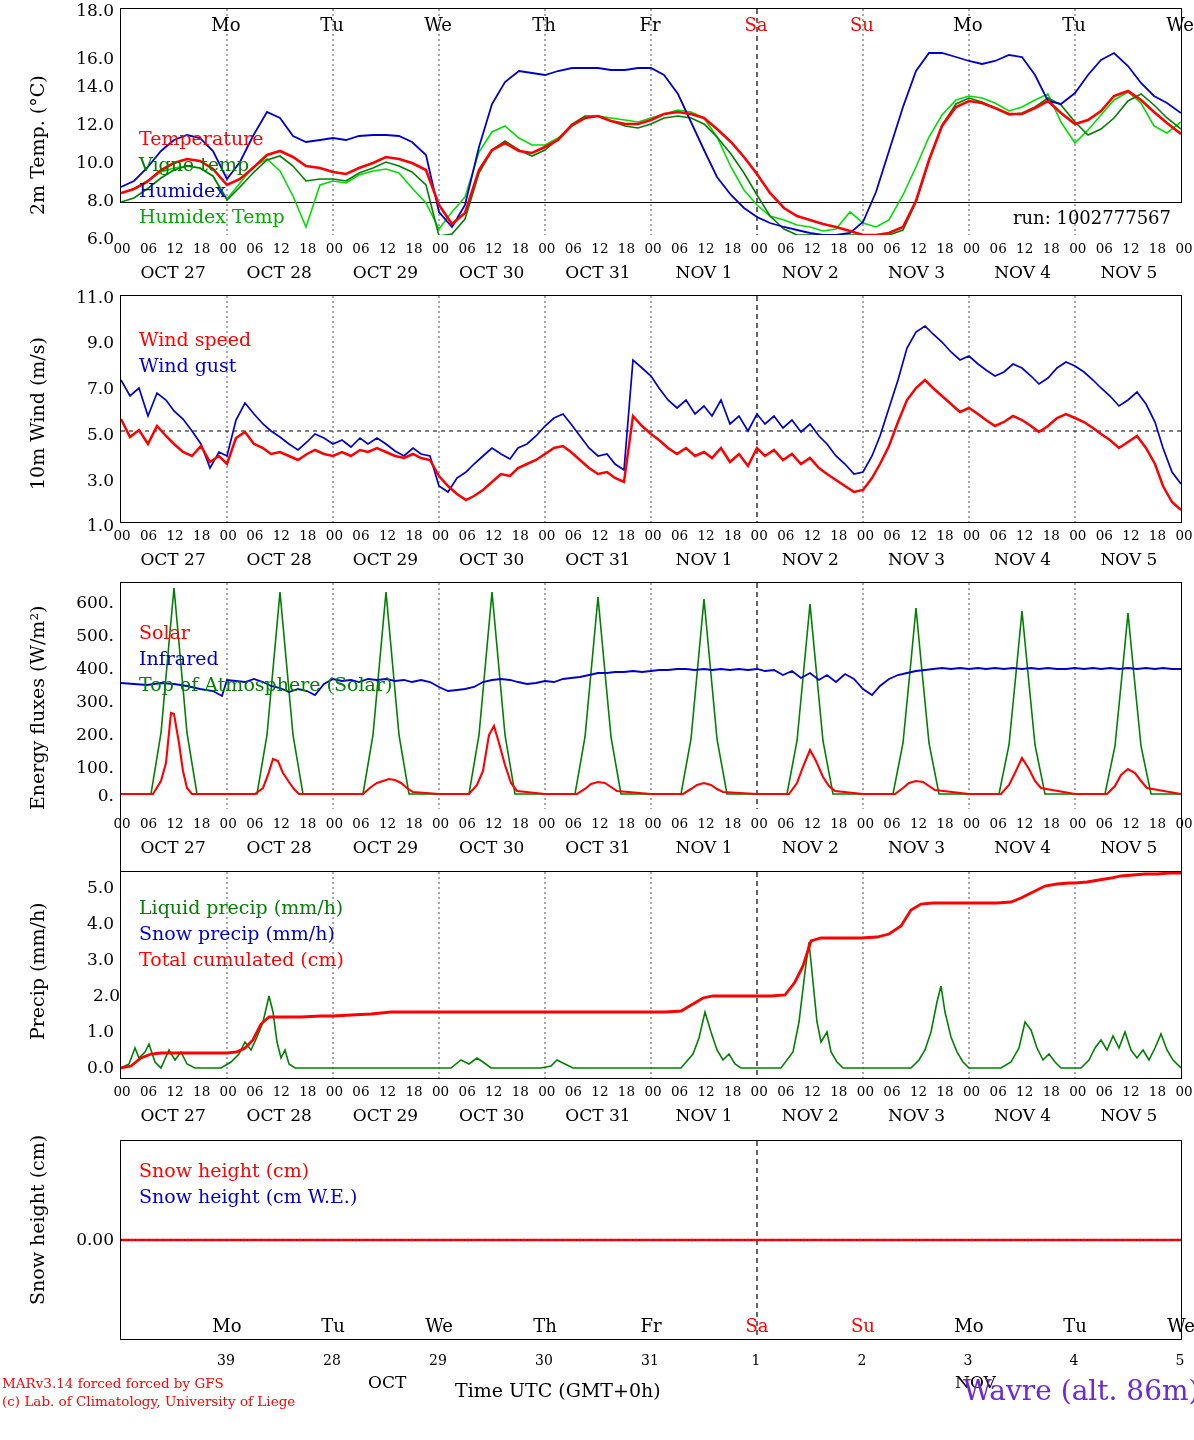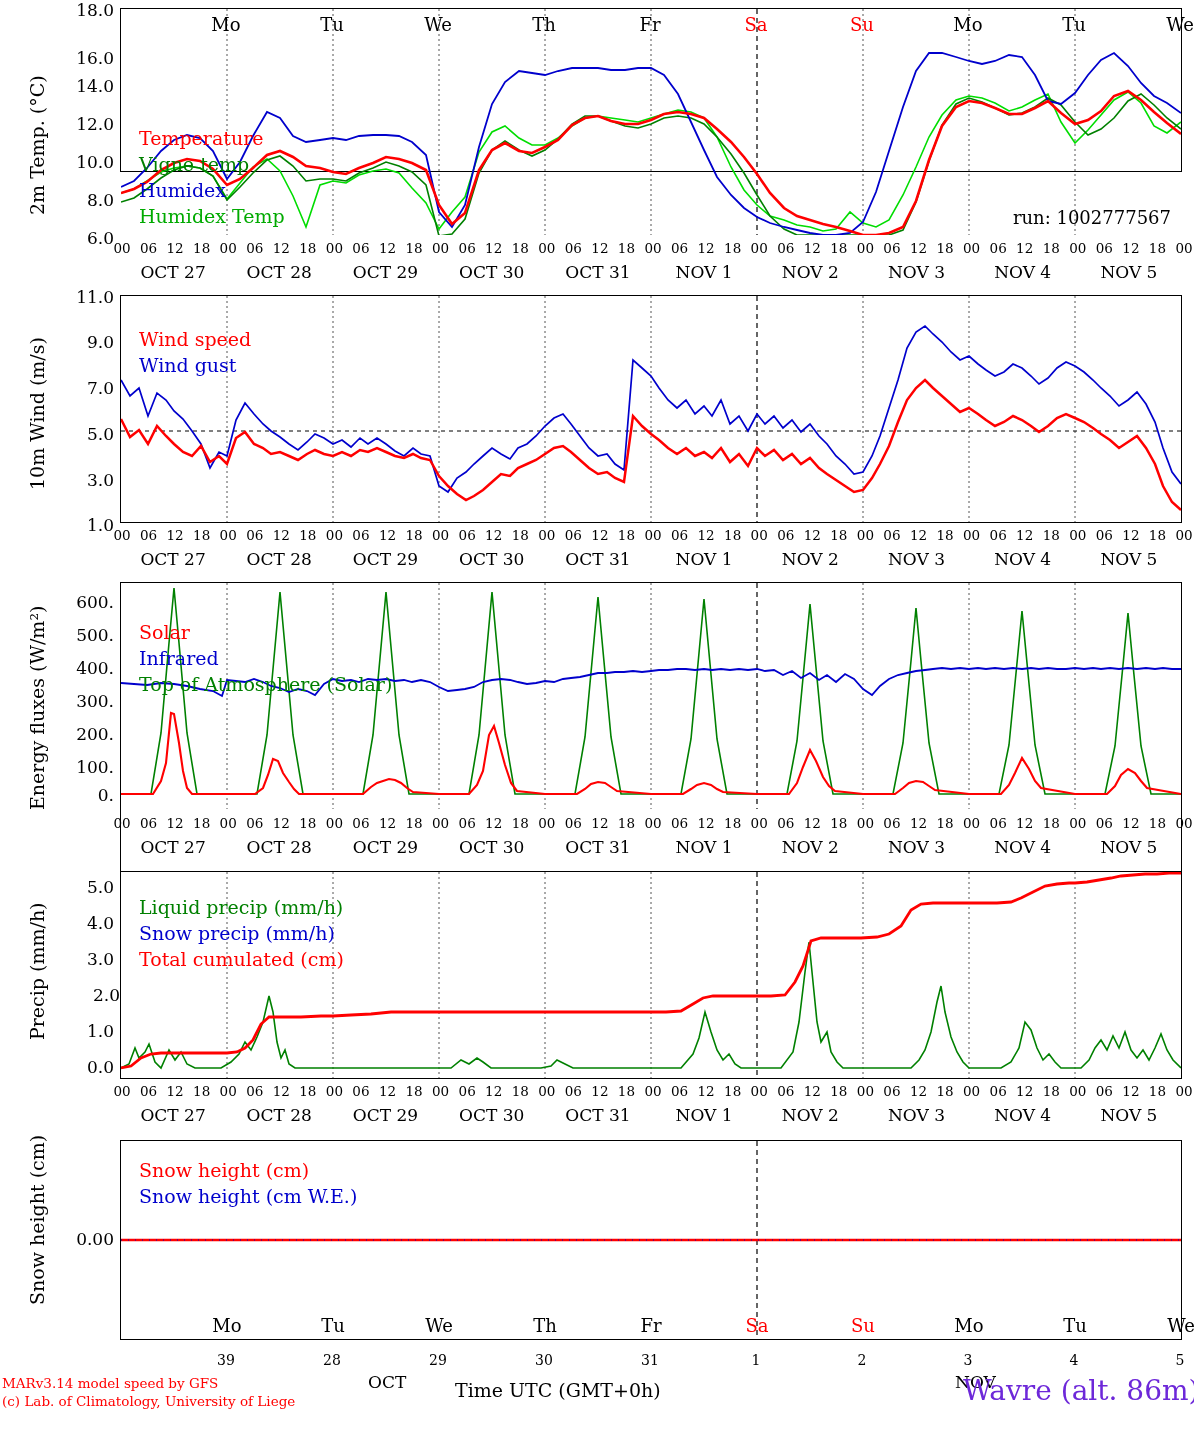--- a/index.html
+++ b/index.html
@@ -24,21 +24,21 @@
   .dgreen{color:#008000;}
   .sa{color:#ff0000;}
 </style>
 </head>
 <body>
 
 <div id="root">
 
   <div class="panel">
     <div class="ylab" style="left:26px;top:215px;transform:rotate(-90deg);">2m Temp. (°C)</div>
-    <div class="frame" style="left:120px;top:8px;width:1062px;height:164px;">
+    <div class="frame" style="left:120px;top:8px;width:1062px;height:195px;">
       <svg width="1060" height="226" viewBox="0 0 1060 226">
 
         <g stroke="#555" stroke-width="1" stroke-dasharray="2,3">
           <line x1="106" y1="0" x2="106" y2="226"></line>
           <line x1="212" y1="0" x2="212" y2="226"></line>
           <line x1="318" y1="0" x2="318" y2="226"></line>
           <line x1="424" y1="0" x2="424" y2="226"></line>
           <line x1="530" y1="0" x2="530" y2="226"></line>
           <line x1="742" y1="0" x2="742" y2="226"></line>
           <line x1="848" y1="0" x2="848" y2="226"></line>
@@ -448,19 +448,19 @@
       <span style="position:absolute;left:689px;width:106px;text-align:center;display:inline-block;">2</span>
       <span style="position:absolute;left:795px;width:106px;text-align:center;display:inline-block;">3</span>
       <span style="position:absolute;left:901px;width:106px;text-align:center;display:inline-block;">4</span>
       <span style="position:absolute;left:1007px;width:106px;text-align:center;display:inline-block;">5</span>
     </div>
     <div style="position:absolute;left:368px;top:1372px;font-size:17px;">OCT</div>
     <div style="position:absolute;left:955px;top:1372px;font-size:17px;">NOV</div>
   </div>
 
   <div class="footer-left" style="left:2px;top:1374px;">
-    <div>MARv3.14 model speed by GFS</div>
+    <div>MARv3.14 forced forced by GFS</div>
     <div>(c) Lab. of Climatology, University of Liege</div>
   </div>
   <div class="footer-center" style="left:455px;top:1379px;">Time UTC (GMT+0h)</div>
   <div class="footer-right" style="left:935px;top:1374px;">Wavre (alt. 86m)</div>
 
 </div>
 
 </body></html>

